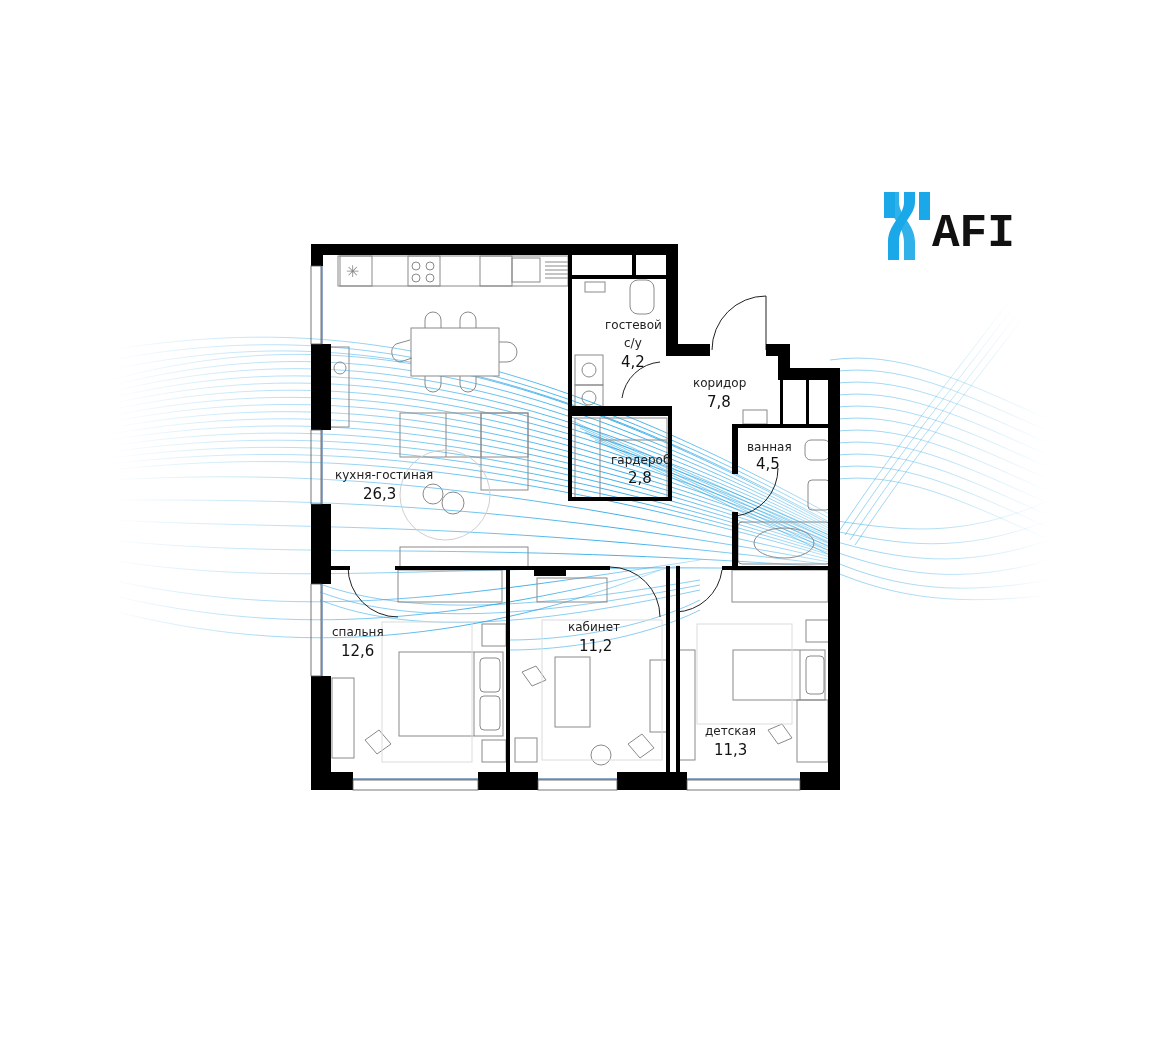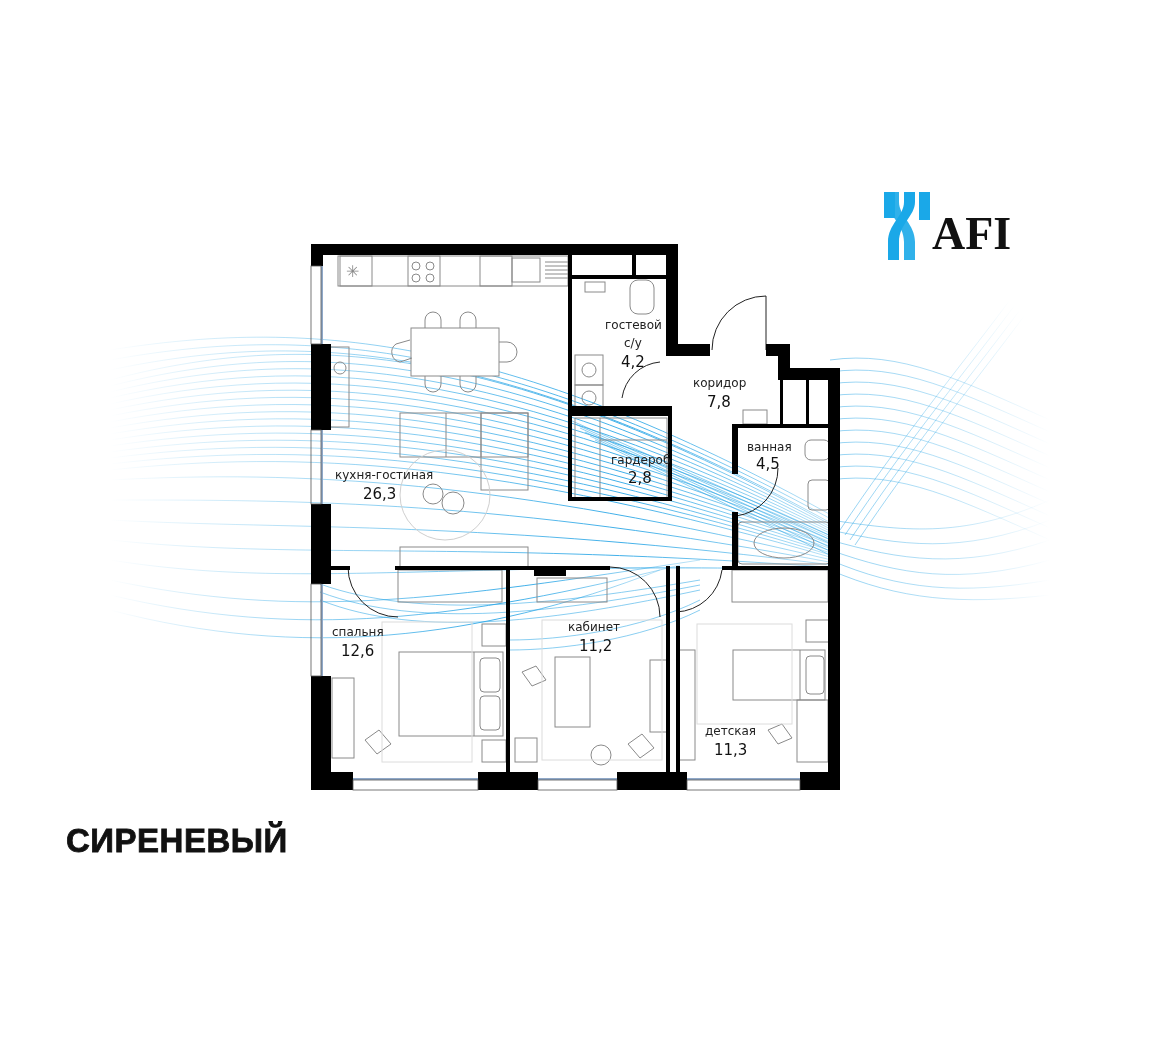--- a/index.html
+++ b/index.html
@@ -1,21 +1,21 @@
 <!DOCTYPE html>
 <html><head>
 <meta charset="utf-8">
 <style>
   html, body { margin: 0; padding: 0; background: #ffffff; }
   body { width: 1150px; height: 1040px; position: relative; overflow: hidden; font-family: "Liberation Sans", sans-serif; }
   #plan { position: absolute; left: 0; top: 0; width: 1150px; height: 1040px; }
   .room-label { font-family: "DejaVu Sans", sans-serif; font-size: 12px; fill: #222; }
   .room-area { font-family: "DejaVu Sans", sans-serif; font-size: 15px; fill: #111; }
   .logo { position: absolute; left: 884px; top: 192px; width: 145px; height: 70px; }
-  .logo-text { position: absolute; left: 932px; top: 211px; font-family: Liberation Serif, serif; font-weight: 700; font-size: 46px; letter-spacing: 0px; color: #111; line-height: 46px; }
+  .logo-text { position: absolute; left: 932px; top: 211px; font-family: Liberation Mono, monospace; font-weight: 700; font-size: 46px; letter-spacing: 0px; color: #111; line-height: 46px; }
   .project-name { position: absolute; left: 66px; top: 822px; font-family: "Liberation Sans", sans-serif; font-weight: 900; font-size: 33px; line-height: 38px; color: #111; letter-spacing: 0.5px; -webkit-text-stroke: 0.8px #111; }
   .project-name div { white-space: nowrap; }
 </style>
 </head>
 <body>
 
 <svg id="plan" viewBox="0 0 1150 1040" xmlns="http://www.w3.org/2000/svg">
   <defs>
     <linearGradient id="fadeL" x1="0" x2="1" y1="0" y2="0">
       <stop offset="0" stop-color="#2aa6e6" stop-opacity="0"></stop>
@@ -277,14 +277,13 @@
   <g fill="#1aa8e8">
     <rect x="0" y="0" width="11" height="26"></rect>
     <path d="M20 0 h11 v10 c0 14 -16 22 -16 40 v18 h-11 v-18 c0 -18 16 -26 16 -40 z"></path>
     <path d="M4 0 h11 v10 c0 14 16 22 16 40 v18 h-11 v-18 c0 -18 -16 -26 -16 -40 z" opacity="0.9"></path>
     <rect x="35" y="0" width="11" height="28"></rect>
   </g>
 </svg>
 <div class="logo-text">AFI</div>
 
 <div class="project-name">
-  <div>СИРЕНЕВЫЙ</div>
 </div>
 
 </body></html>

